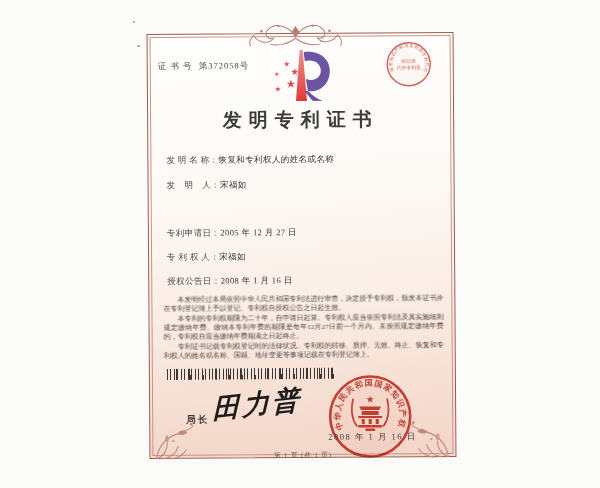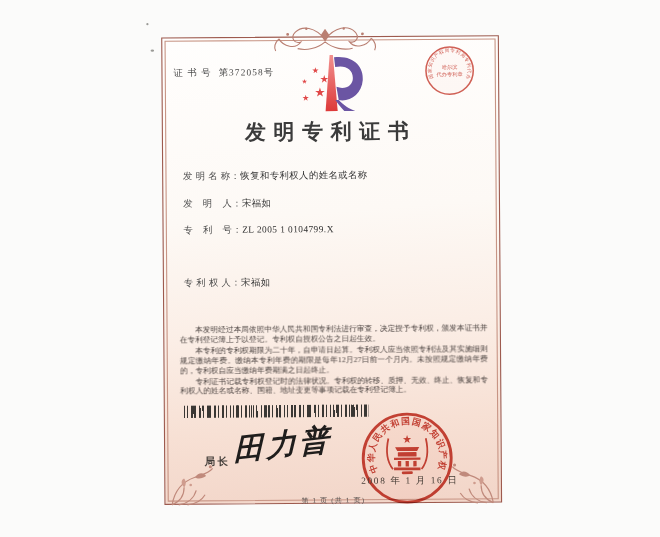--- a/index.html
+++ b/index.html
@@ -90,25 +90,28 @@
     </svg>
 
     <div class="title">发明专利证书</div>
 
     <div class="frow" style="top:120px">
       <span class="flabel">发 明 名 称：</span><span class="fval">恢复和专利权人的姓名或名称</span>
     </div>
     <div class="frow" style="top:145px">
       <span class="flabel">发　明　人：</span><span class="fval">宋福如</span>
     </div>
-    <div class="frow" style="top:169px">
-      <span class="flabel">专　利　号：</span><span class="fval">ZL 2005 1 0104799.X</span>
+    <div class="frow" style="top:193px">
+      <span class="flabel">专利申请日：</span><span class="fval">2005 年 12 月 27 日</span>
     </div>
     <div class="frow" style="top:217px">
       <span class="flabel">专 利 权 人：</span><span class="fval">宋福如</span>
+    </div>
+    <div class="frow" style="top:241px">
+      <span class="flabel">授权公告日：</span><span class="fval">2008 年 1 月 16 日</span>
     </div>
 
     <div class="bodytext">
       <p>本发明经过本局依照中华人民共和国专利法进行审查，决定授予专利权，颁发本证书并在专利登记簿上予以登记。专利权自授权公告之日起生效。</p>
       <p>本专利的专利权期限为二十年，自申请日起算。专利权人应当依照专利法及其实施细则规定缴纳年费。缴纳本专利年费的期限是每年12月27日前一个月内。未按照规定缴纳年费的，专利权自应当缴纳年费期满之日起终止。</p>
       <p>专利证书记载专利权登记时的法律状况。专利权的转移、质押、无效、终止、恢复和专利权人的姓名或名称、国籍、地址变更等事项记载在专利登记簿上。</p>
     </div>
 
     <div class="barcode"></div>
 

